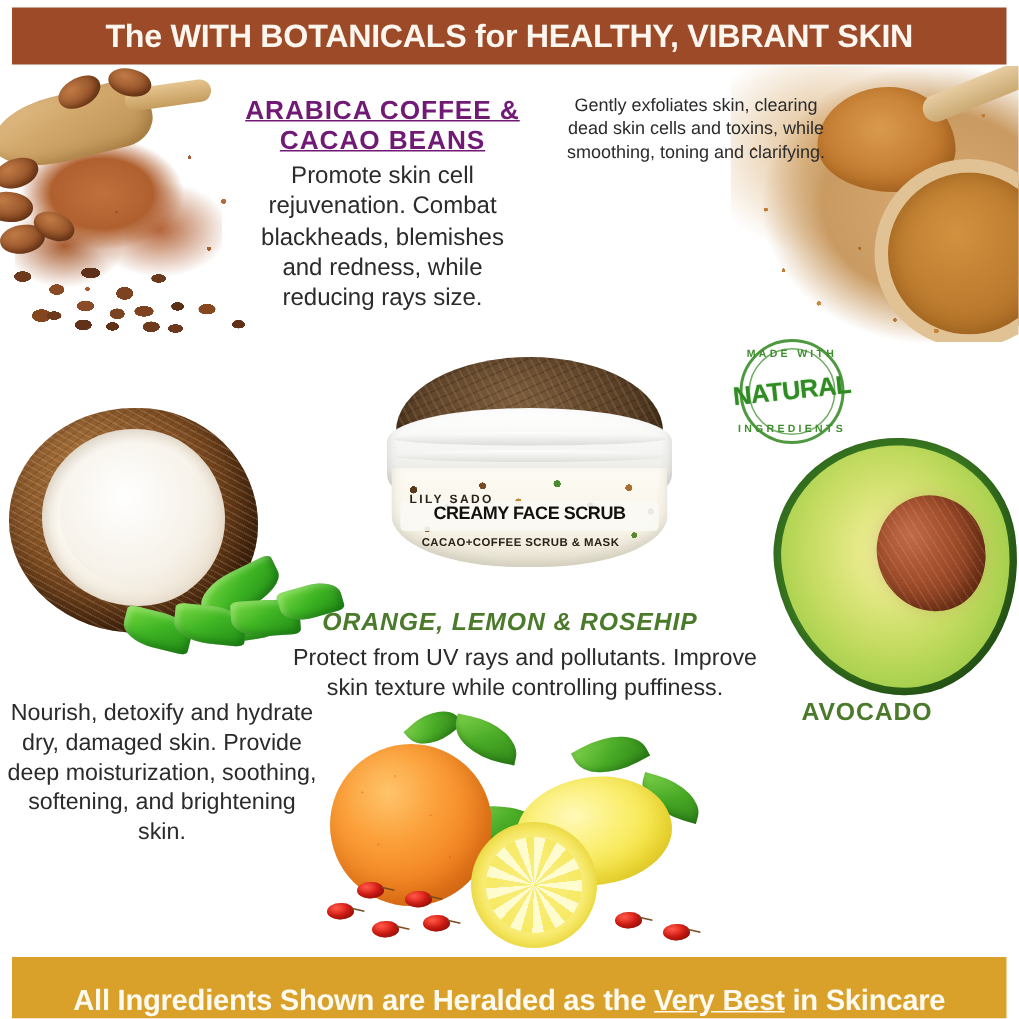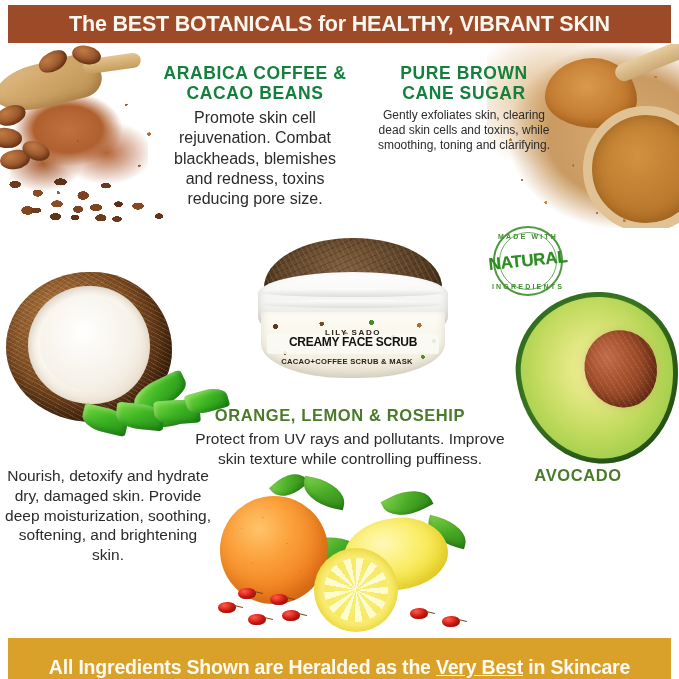--- a/index.html
+++ b/index.html
@@ -71,33 +71,33 @@
     margin: 0 0 4px 0;
     font-weight: 700;
     letter-spacing: 0.6px;
     line-height: 1.16;
   }
   .block p {
     margin: 0;
     color: #2b2b2b;
     line-height: 1.28;
   }
-  .brown-head { color: #15803d; }
+  .brown-head { color: #701a75; text-decoration: underline; }
   .green-head { color: #4b7a2b; }
 
   #block-coffee { left: 160px; top: 63px; width: 190px; }
   #block-coffee h3 { font-size: 17.5px; }
   #block-coffee p { font-size: 16px; }
 
   #block-sugar { left: 373px; top: 63px; width: 182px; }
   #block-sugar h3 { font-size: 17.5px; }
   #block-sugar p { font-size: 12px; }
 
   #block-citrus { left: 168px; top: 406px; width: 344px; }
-  #block-citrus h3 { font-size: 16.5px; }
+  #block-citrus h3 { font-size: 16.5px; font-style: italic; }
   #block-citrus p { font-size: 15.5px; margin-left: 20px; }
 
   #block-coconut { left: 4px; top: 466px; width: 208px; }
   #block-coconut h3 { font-size: 16.5px; }
   #block-coconut p { font-size: 15.5px; }
 
   #block-avocado { left: 480px; top: 466px; width: 196px; }
   #block-avocado h3 { font-size: 16.5px; }
   #block-avocado p { font-size: 15.5px; }
 
@@ -322,23 +322,24 @@
       radial-gradient(circle 3.3px at 86% 20%, #a8702e 70%, transparent 72%),
       radial-gradient(circle 3px at 94% 44%, #3d7628 70%, transparent 72%),
       radial-gradient(circle 2.8px at 13% 62%, #8b5a26 70%, transparent 72%),
       radial-gradient(circle 2.8px at 88% 68%, #57892f 70%, transparent 72%),
       linear-gradient(180deg, #fdfbf4 0%, #f7f3e6 60%, #eae5d4 100%);
     overflow: hidden;
     box-shadow: inset 0 -4px 8px rgba(150,145,130,.3);
   }
   .jar-brand {
     position: absolute; left: 0; right: 0; top: 16px;
-    text-align: center;
+    text-align: left;
     font-size: 8px; letter-spacing: 1.6px; font-weight: 600;
     color: #2a2118;
+    padding-left: 12px;
   }
   .jar-title {
     position: absolute; left: 2px; right: 2px; top: 24px;
     text-align: center;
     font-size: 12px; font-weight: 700; letter-spacing: -0.3px;
     color: #14110c;
     background: rgba(255,255,255,.0);
     line-height: 1.05;
   }
   .jar-sub {
@@ -482,21 +483,21 @@
     width: 9px; height: 1.4px;
     background: #7b4a1e; transform: rotate(12deg);
   }
 </style>
 </head>
 <body>
 
 <div class="canvas">
 
   <div class="header-banner">
-    <div class="banner-text">The BEST BOTANICALS for HEALTHY, VIBRANT SKIN</div>
+    <div class="banner-text">The WITH BOTANICALS for HEALTHY, VIBRANT SKIN</div>
   </div>
 
   <div class="photo" id="photo-cacao">
     <div class="cacao-powder"></div>
     <div class="cacao-scoop"></div>
     <div class="cacao-bean" style="left:2px;  top:62px;  width:30px; height:19px; transform:rotate(-18deg);"></div>
     <div class="cacao-bean" style="left:-4px; top:84px;  width:32px; height:20px; transform:rotate(6deg);"></div>
     <div class="cacao-bean" style="left:6px;  top:106px; width:30px; height:19px; transform:rotate(-8deg);"></div>
     <div class="cacao-bean" style="left:28px; top:98px;  width:28px; height:18px; transform:rotate(22deg);"></div>
     <div class="cacao-bean" style="left:44px; top:8px;   width:30px; height:19px; transform:rotate(-28deg);"></div>
@@ -508,25 +509,24 @@
   <div class="photo" id="photo-sugar">
     <div class="sugar-bg"></div>
     <div class="sugar-mound"></div>
     <div class="sugar-spoon"></div>
     <div class="sugar-bowl"></div>
     <div class="sugar-grains"></div>
   </div>
 
   <div class="block" id="block-coffee">
     <h3 class="brown-head">ARABICA COFFEE &amp; CACAO BEANS</h3>
-    <p>Promote skin cell rejuvenation. Combat blackheads, blemishes and redness, toxins reducing pore size.</p>
+    <p>Promote skin cell rejuvenation. Combat blackheads, blemishes and redness, while reducing rays size.</p>
   </div>
 
   <div class="block" id="block-sugar">
-    <h3 class="brown-head">PURE BROWN CANE SUGAR</h3>
     <p>Gently exfoliates skin, clearing dead skin cells and toxins, while smoothing, toning and clarifying.</p>
   </div>
 
   <div class="photo" id="photo-coconut">
     <div class="coconut-shell"></div>
     <div class="coconut-flesh"></div>
     <div class="aloe-piece" style="left:150px; top:118px; width:56px; height:26px; border-radius:50% 12% 50% 12%; transform:rotate(-26deg);"></div>
     <div class="aloe-piece" style="left:164px; top:140px; width:48px; height:24px; border-radius:50% 12% 50% 12%; transform:rotate(-8deg);"></div>
   </div>
   <div class="photo" id="photo-aloe2">

